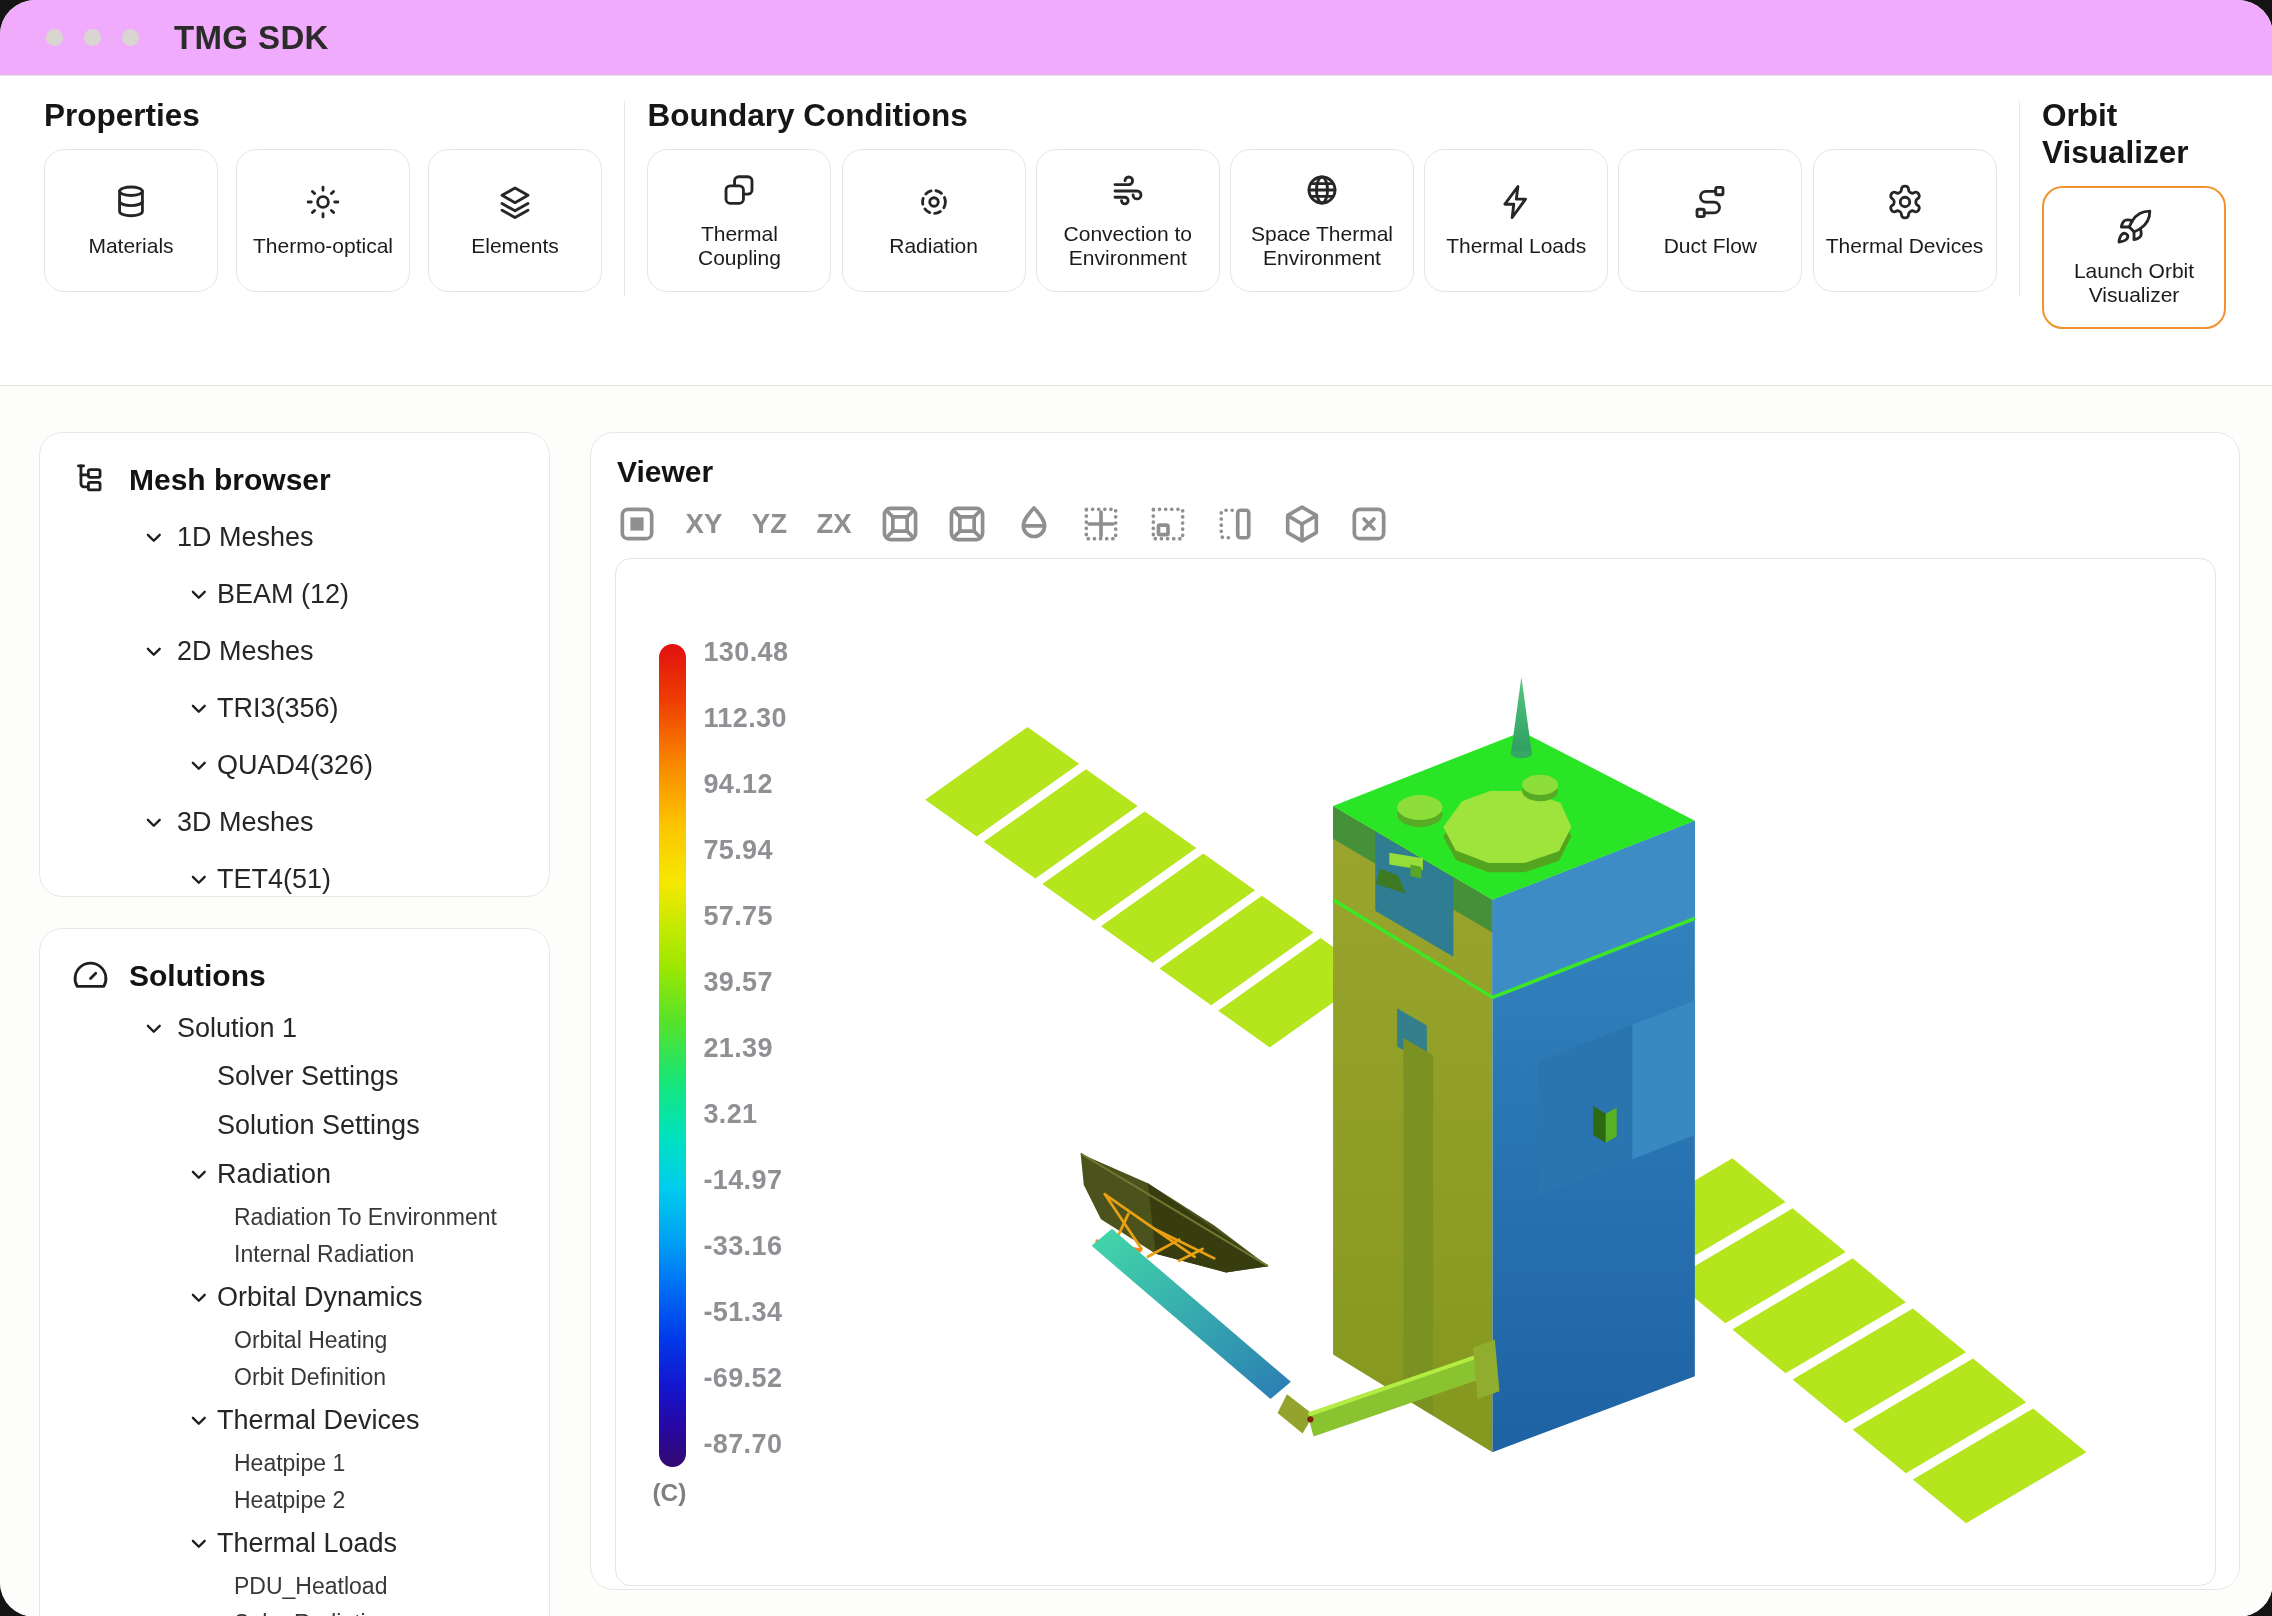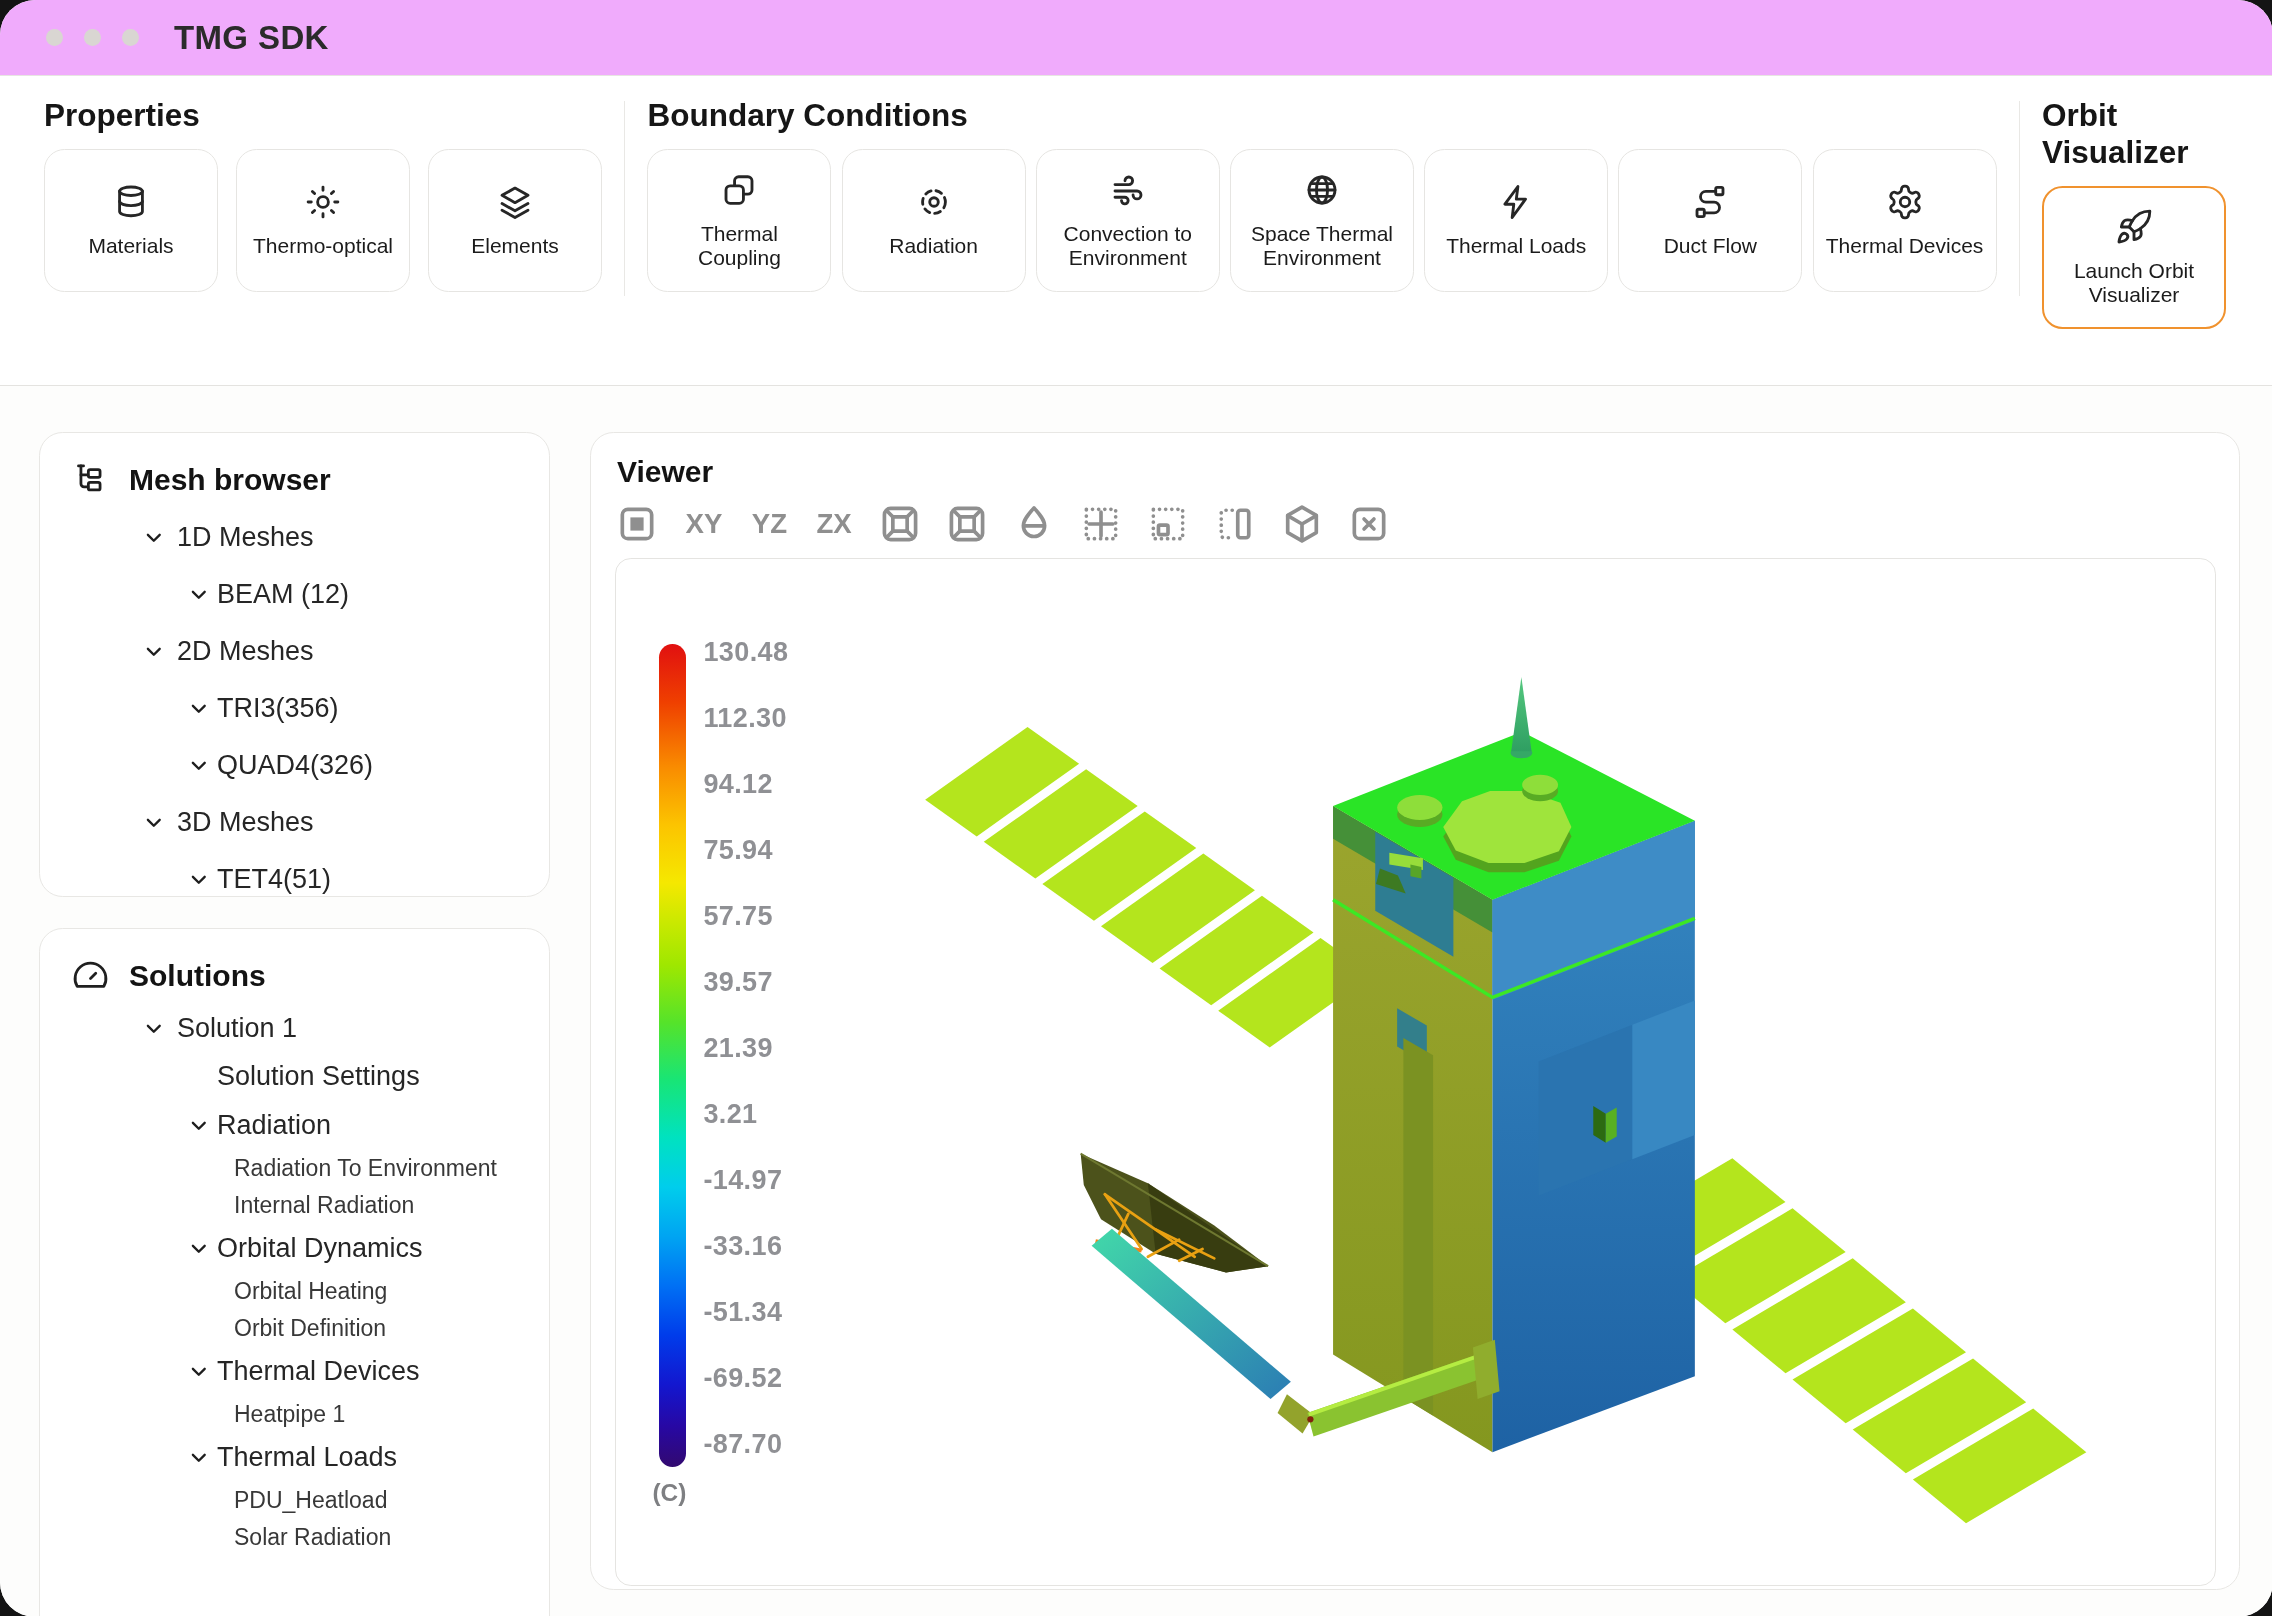--- a/index.html
+++ b/index.html
@@ -253,20 +253,23 @@
         <span class="panel-title">Solutions</span>
       </div>
       <div class="tree" id="solutions-tree">
           <div class="trow lvl1">
             <span class="chev"><svg viewBox="0 0 24 24">
                 <path d="M6 9l6 6 6-6"></path>
               </svg></span>
             <span class="tlabel">Solution 1</span>
           </div>
           <div class="trow lvl2">
+            <span class="tlabel">Solver Settings</span>
+          </div>
+          <div class="trow lvl2">
             <span class="tlabel">Solution Settings</span>
           </div>
           <div class="trow lvl2">
             <span class="chev"><svg viewBox="0 0 24 24">
                 <path d="M6 9l6 6 6-6"></path>
               </svg></span>
             <span class="tlabel">Radiation</span>
           </div>
           <div class="trow lvl3">
             <span class="tlabel">Radiation To Environment</span>
@@ -287,20 +290,23 @@
             <span class="tlabel">Orbit Definition</span>
           </div>
           <div class="trow lvl2">
             <span class="chev"><svg viewBox="0 0 24 24">
                 <path d="M6 9l6 6 6-6"></path>
               </svg></span>
             <span class="tlabel">Thermal Devices</span>
           </div>
           <div class="trow lvl3">
             <span class="tlabel">Heatpipe 1</span>
+          </div>
+          <div class="trow lvl3">
+            <span class="tlabel">Heatpipe 2</span>
           </div>
           <div class="trow lvl2">
             <span class="chev"><svg viewBox="0 0 24 24">
                 <path d="M6 9l6 6 6-6"></path>
               </svg></span>
             <span class="tlabel">Thermal Loads</span>
           </div>
           <div class="trow lvl3">
             <span class="tlabel">PDU_Heatload</span>
           </div>

